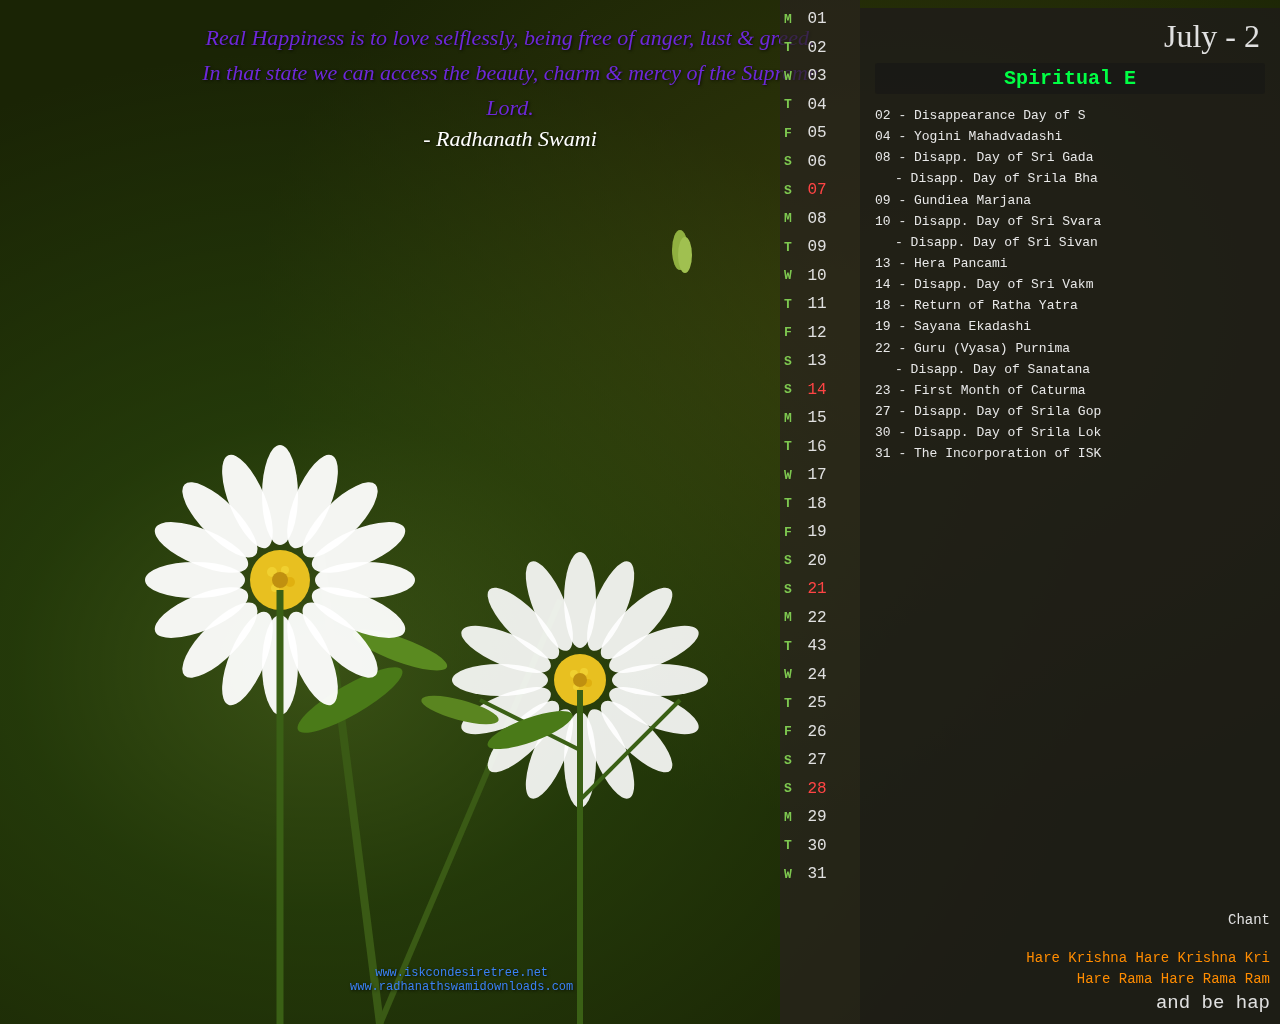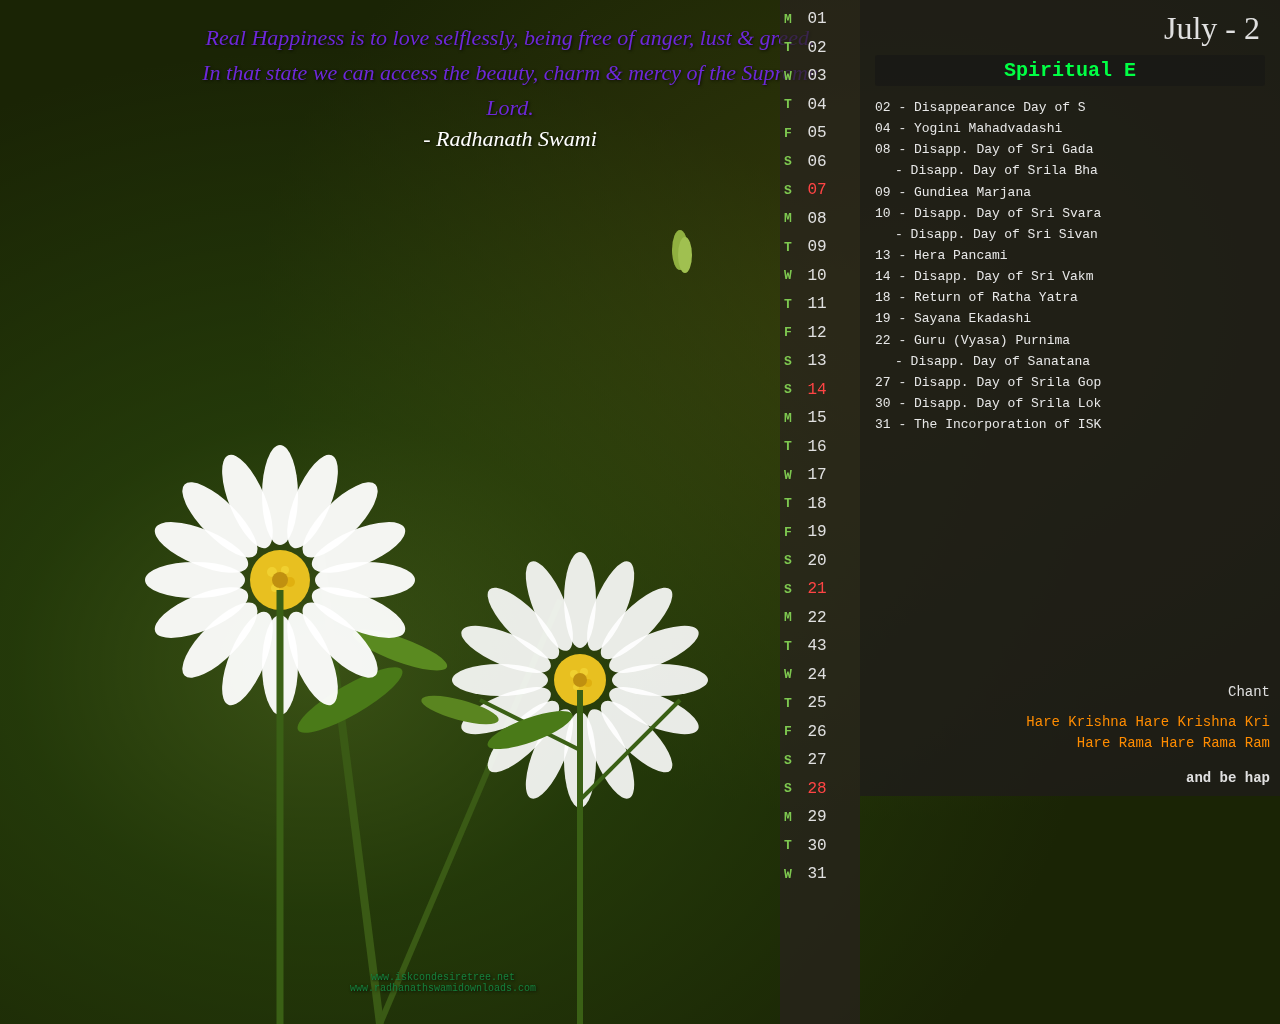--- a/index.html
+++ b/index.html
@@ -50,22 +50,22 @@
     
     #websites {
       position: absolute;
       bottom: 30px;
       left: 350px;
       z-index: 5;
       text-align: center;
     }
 
     .website-link {
-      color: #15803d;
-      font-size: 10px;
+      color: #3b82f6;
+      font-size: 12px;
       font-family: 'Courier New', monospace;
       display: block;
       text-shadow: 1px 1px 3px rgba(0,0,0,0.8);
     }
 
     
     #calendar-strip {
       position: absolute;
       top: 0;
       right: 420px;
@@ -101,24 +101,24 @@
       text-align: center;
     }
 
     .cal-day-num.sunday {
       color: #ff4444;
     }
 
     
     #right-panel {
       position: absolute;
-      top: 0;
+      top: 8px;
       right: 0;
       width: 420px;
-      height: 796px;
+      height: 1016px;
       background: rgba(30, 28, 25, 0.85);
       z-index: 10;
       padding: 10px 15px;
       overflow: hidden;
     }
 
     #month-title {
       color: #e0e0e0;
       font-size: 32px;
       font-family: 'Georgia', serif;
@@ -158,36 +158,35 @@
       bottom: 10px;
       right: 10px;
       width: 390px;
       text-align: right;
     }
 
     #chant-label {
       color: #e0e0e0;
       font-size: 14px;
       font-family: 'Courier New', monospace;
-      margin-bottom: 12px;
+      margin-bottom: 20px;
     }
 
     .chant-line {
       color: #ff8c00;
       font-size: 14px;
       font-family: 'Courier New', monospace;
       line-height: 1.5;
     }
 
     #chant-footer {
       color: #e0e0e0;
-      font-size: 14px;
-      font-family: 'Courier New', monospace;
-      margin-top: 16px;
-      font-weight: bold;
+      font-size: 19px;
+      font-family: 'Courier New', monospace;
+      margin-top: 2px;
     }
 
     
     .bg-svg {
       position: absolute;
       inset: 0;
       width: 100%;
       height: 100%;
     }
   </style>
@@ -432,20 +431,21 @@
       <div class="event-item sub-item">     - Disapp. Day of Srila Bha</div>
       <div class="event-item">09 - Gundiea Marjana</div>
       <div class="event-item">10 - Disapp. Day of Sri Svara</div>
       <div class="event-item sub-item">     - Disapp. Day of Sri Sivan</div>
       <div class="event-item">13 - Hera Pancami</div>
       <div class="event-item">14 - Disapp. Day of Sri Vakm</div>
       <div class="event-item">18 - Return of Ratha Yatra</div>
       <div class="event-item">19 - Sayana Ekadashi</div>
       <div class="event-item">22 - Guru (Vyasa) Purnima</div>
       <div class="event-item sub-item">     - Disapp. Day of Sanatana</div>
+      <div class="event-item">23 - First Month of Caturma</div>
       <div class="event-item">27 - Disapp. Day of Srila Gop</div>
       <div class="event-item">30 - Disapp. Day of Srila Lok</div>
       <div class="event-item">31 - The Incorporation of ISK</div>
     </div>
   <div id="chant-section">
     <div id="chant-label">Chant</div>
     <div id="chant-lines">
         <div class="chant-line">Hare Krishna Hare Krishna Kri</div>
         <div class="chant-line">Hare Rama Hare Rama Ram</div>
       </div>

